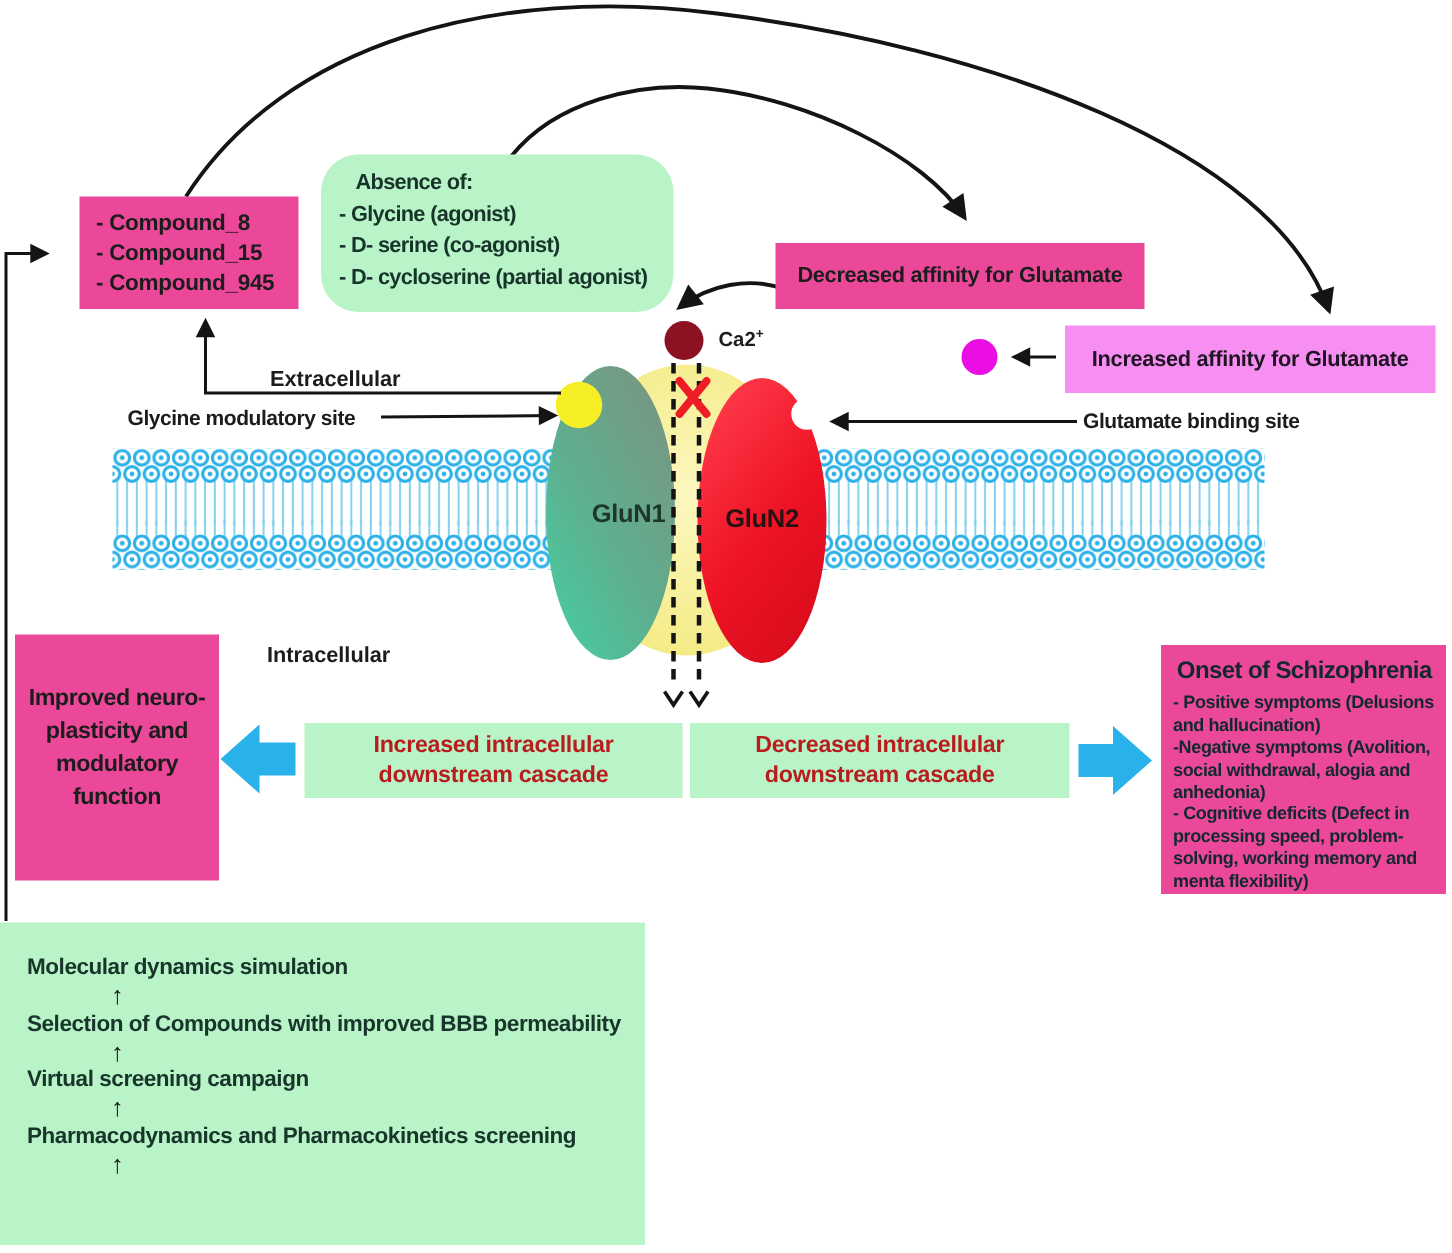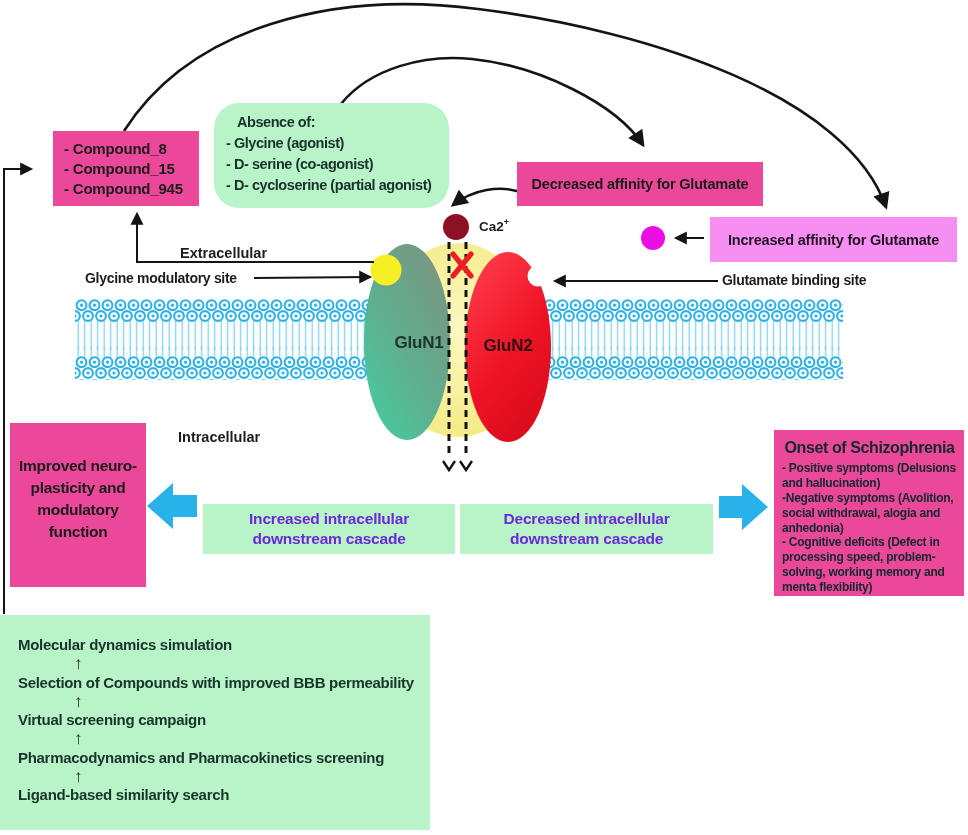--- a/index.html
+++ b/index.html
@@ -18,22 +18,22 @@
     justify-content:center;padding-left:11px;gap:3px;font-size:15px;font-weight:700;letter-spacing:-0.2px;}
   .absence-box{left:214px;top:103px;width:235px;height:105px;padding:9px 0 0 12px;
     font-size:14.5px;font-weight:700;line-height:1.45;letter-spacing:-0.45px;color:#17332a;white-space:nowrap;border-radius:25px;}
   .absence-box .t{padding-left:11px;}
   .decaff-box{left:517px;top:162px;width:246px;height:44px;display:flex;align-items:center;
     justify-content:center;font-size:14.5px;font-weight:700;letter-spacing:-0.2px;white-space:nowrap;}
   .incaff-box{left:710px;top:217px;width:247px;height:45px;display:flex;align-items:center;
     justify-content:center;font-size:14.5px;font-weight:700;letter-spacing:-0.2px;color:#201424;white-space:nowrap;}
   .improved-box{left:10px;top:423px;width:136px;height:164px;padding-top:32px;text-align:center;
     font-size:15.5px;font-weight:700;line-height:1.42;letter-spacing:-0.3px;}
-  .cascade-box{top:504px;height:50px;display:flex;align-items:center;justify-content:center;
-    text-align:center;font-size:15.5px;font-weight:700;line-height:1.28;letter-spacing:-0.2px;color:#6d28d9;padding:16px 24px;}
+  .cascade-box{top:482px;height:50px;display:flex;align-items:center;justify-content:center;
+    text-align:center;font-size:15.5px;font-weight:700;line-height:1.28;letter-spacing:-0.2px;color:#b91c1c;padding:16px 24px;}
   .inc-cascade{left:203px;width:252px;}
   .dec-cascade{left:460px;width:253px;}
   .onset-box{left:774px;top:430px;width:190px;height:166px;padding:9px 7px 0 8px;color:#13282e;}
   .onset-box .t{text-align:center;font-size:16px;font-weight:700;letter-spacing:-0.4px;margin-bottom:4px;white-space:nowrap;}
   .onset-box .p{font-size:12px;font-weight:700;line-height:1.24;letter-spacing:-0.25px;}
   .pipeline-box{left:0px;top:615px;width:430px;height:215px;padding:21px 0 0 18px;
     font-size:15px;font-weight:700;letter-spacing:-0.3px;color:#17352a;white-space:nowrap;}
   .pipeline-box .step{line-height:1.2;}
   .pipeline-box .up{margin-left:56px;font-size:17px;line-height:1.15;color:#141414;}
 
@@ -181,21 +181,20 @@
 
   <div class="box green pipeline-box">
     <div class="step">Molecular dynamics simulation</div>
     <div class="up">↑</div>
     <div class="step">Selection of Compounds with improved BBB permeability</div>
     <div class="up">↑</div>
     <div class="step">Virtual screening campaign</div>
     <div class="up">↑</div>
     <div class="step">Pharmacodynamics and Pharmacokinetics screening</div>
     <div class="up">↑</div>
-    <div class="step">Ligand-based similarity search</div>
   </div>
 
   <div class="lbl extracellular">Extracellular</div>
   <div class="lbl intracellular">Intracellular</div>
   <div class="lbl glycine-lbl">Glycine modulatory site</div>
   <div class="lbl glutamate-lbl">Glutamate binding site</div>
   <div class="lbl ca-lbl"><span>Ca2</span><sup>+</sup></div>
   <div class="lbl glun1-lbl">GluN1</div>
   <div class="lbl glun2-lbl">GluN2</div>
 

